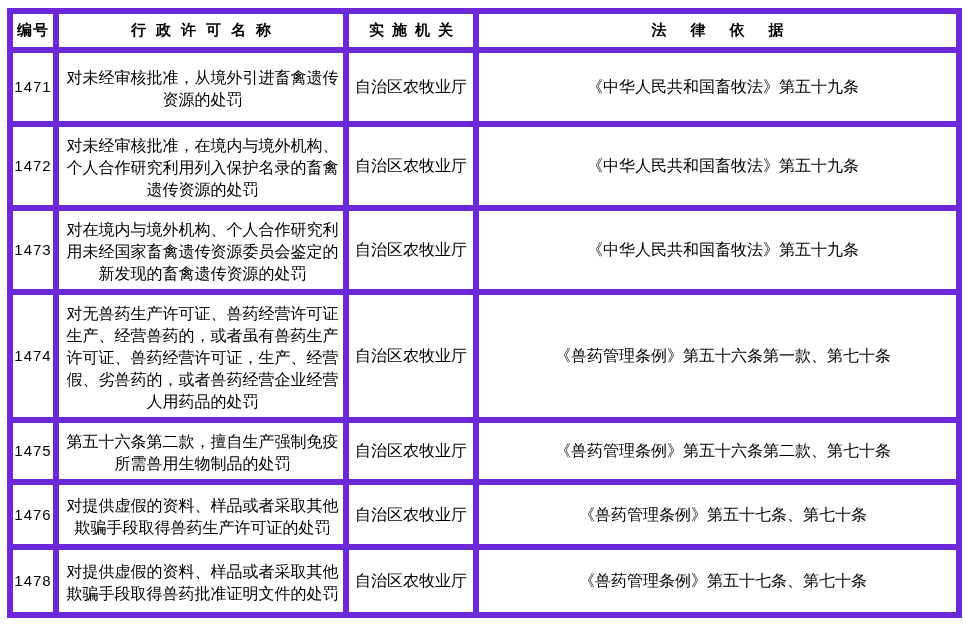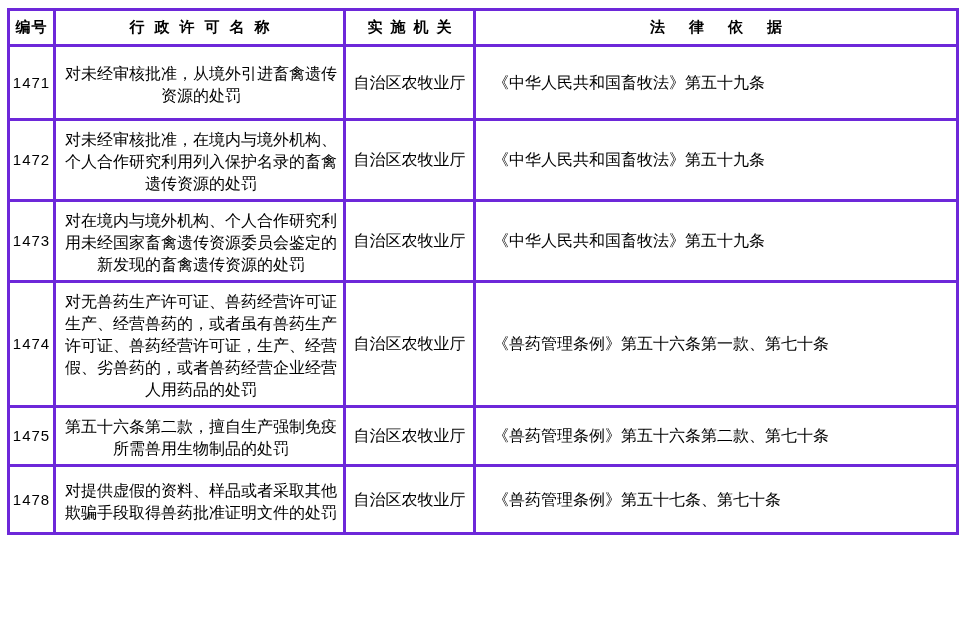--- a/index.html
+++ b/index.html
@@ -17,21 +17,21 @@
     top: 8px;
   }
   table.permits {
     border-collapse: collapse;
     table-layout: fixed;
     width: 949px;
     background: #ffffff;
   }
   table.permits th,
   table.permits td {
-    border: 3px solid #6d28d9;
+    border: 6px solid #6d28d9;
     vertical-align: middle;
     overflow: hidden;
   }
   col.c-id     { width: 46px;  }
   col.c-name   { width: 290px; }
   col.c-agency { width: 130px; }
   col.c-legal  { width: 483px; }
 
   th {
     font-size: 15px;
@@ -56,21 +56,21 @@
   }
   td.cell-name {
     text-align: center;
     padding: 8px 4px 4px 7px;
   }
   td.cell-agency {
     text-align: center;
     white-space: nowrap;
   }
   td.cell-legal {
-    text-align: left;
+    text-align: center;
     padding: 4px 6px 4px 17px;
     margin-left: 40px;
   }
   tr.h62  { height: 74px;  }
   tr.h75  { height: 75px;  }
   tr.h113 { height: 113px; }
   tr.h64  { height: 52px;  }
   tr.h65  { height: 65px;  }
   tr.h68  { height: 68px;  }
 </style>
@@ -117,20 +117,26 @@
         <td class="cell-name">对无兽药生产许可证、兽药经营许可证生产、经营兽药的，或者虽有兽药生产许可证、兽药经营许可证，生产、经营假、劣兽药的，或者兽药经营企业经营人用药品的处罚</td>
         <td class="cell-agency">自治区农牧业厅</td>
         <td class="cell-legal">《兽药管理条例》第五十六条第一款、第七十条</td>
       </tr>
       <tr class="h64">
         <td class="cell-id">1475</td>
         <td class="cell-name">第五十六条第二款，擅自生产强制免疫所需兽用生物制品的处罚</td>
         <td class="cell-agency">自治区农牧业厅</td>
         <td class="cell-legal">《兽药管理条例》第五十六条第二款、第七十条</td>
       </tr>
+      <tr class="h65">
+        <td class="cell-id">1476</td>
+        <td class="cell-name">对提供虚假的资料、样品或者采取其他欺骗手段取得兽药生产许可证的处罚</td>
+        <td class="cell-agency">自治区农牧业厅</td>
+        <td class="cell-legal">《兽药管理条例》第五十七条、第七十条</td>
+      </tr>
       <tr class="h68">
         <td class="cell-id">1478</td>
         <td class="cell-name">对提供虚假的资料、样品或者采取其他欺骗手段取得兽药批准证明文件的处罚</td>
         <td class="cell-agency">自治区农牧业厅</td>
         <td class="cell-legal">《兽药管理条例》第五十七条、第七十条</td>
       </tr>
     </tbody>
   </table>
 </div>
 

